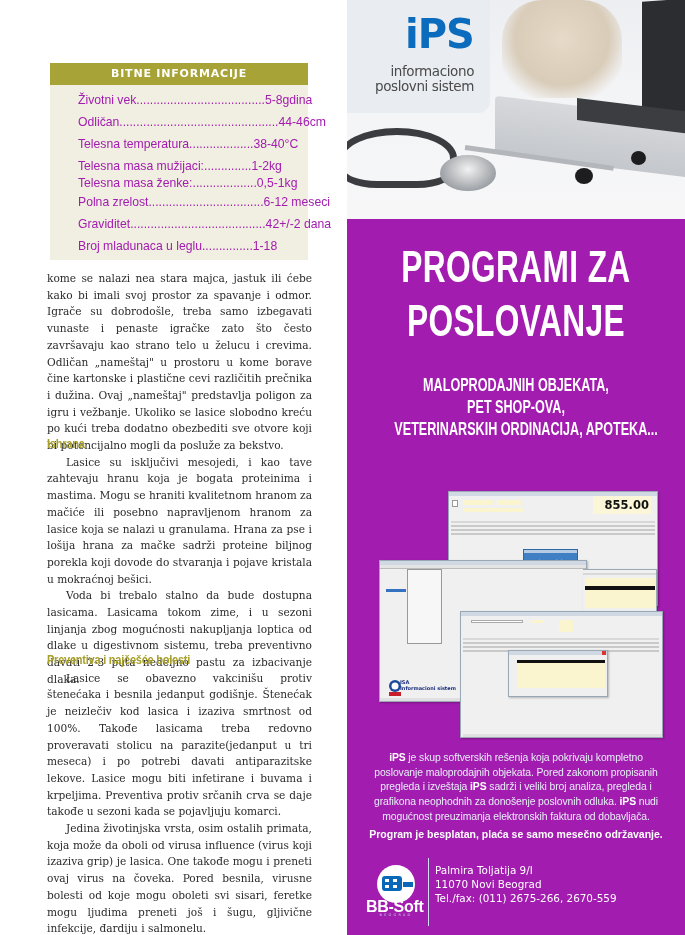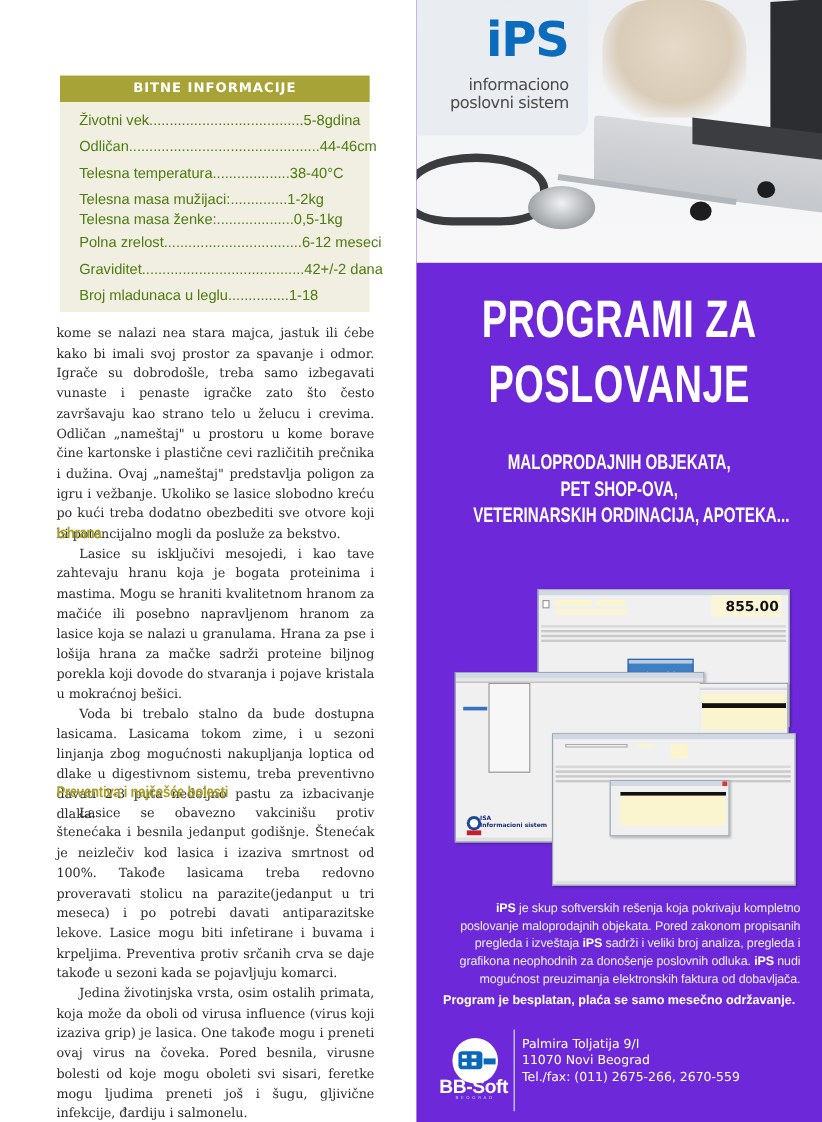--- a/index.html
+++ b/index.html
@@ -3,31 +3,31 @@
 <meta charset="utf-8">
 <style>
   * { margin:0; padding:0; box-sizing:border-box; }
   html, body { width:685px; height:935px; background:#ffffff; overflow:hidden; }
   body { position:relative; font-family:"DejaVu Serif", serif; color:#2a2a2a; }
 
   
   .info-box { position:absolute; left:50px; top:63px; width:258px; height:197px; background:#f1eee2; }
   .info-head { height:22px; background:#a8a336; color:#fff; text-align:center;
     font-family:"DejaVu Sans", sans-serif; font-weight:bold; font-size:11px; letter-spacing:0.8px; line-height:22px; }
-  .info-rows { padding:4px 0 0 16px; font-family:"Liberation Sans", sans-serif; font-size:12.2px; color:#4d7c0f; }
+  .info-rows { padding:4px 0 0 28px; font-family:"Liberation Sans", sans-serif; font-size:12.2px; color:#a21caf; }
   .info-row { display:flex; height:22px; align-items:center; white-space:nowrap; }
   .info-row.tight { height:17px; }
 
   .article { position:absolute; left:47px; width:265px; font-size:10.6px; line-height:16.7px; color:#2b2b2b; text-align:justify; hyphens:manual; }
   .article p { text-indent:0; }
   .article p.ind { text-indent:19px; }
   .sec-title { font-family:"Liberation Sans", sans-serif; font-weight:bold; font-size:13px; color:#a8a02a; letter-spacing:-0.3px; transform:scaleX(0.85); transform-origin:left; white-space:nowrap; }
 
   
-  .ad { position:absolute; left:347px; top:0; width:338px; height:935px; background:#6d28d9; overflow:hidden; }
+  .ad { position:absolute; left:347px; top:0; width:338px; height:935px; background:#a21caf; overflow:hidden; }
   .ad-photo { position:absolute; left:0; top:0; width:338px; height:219px;
     background:linear-gradient(180deg,#eceef1 0%,#f3f4f6 40%,#f7f7f8 100%); overflow:hidden; }
   .logo-panel { position:absolute; left:0; top:0; width:143px; height:113px; background:rgba(232,235,239,0.9); border-bottom-right-radius:12px; }
   .ips-logo { position:absolute; left:58px; top:14px; font-family:"DejaVu Sans", sans-serif; font-weight:bold; font-size:40px; color:#0b6bbd; letter-spacing:-1px; line-height:40px; }
   .ips-sub { position:absolute; right:16px; top:64px; text-align:right; font-family:"DejaVu Sans", sans-serif; font-size:13.5px; color:#4a4a4a; line-height:15px; letter-spacing:-0.4px; }
   .dog { position:absolute; left:155px; top:0; width:120px; height:98px; background:radial-gradient(ellipse at 50% 40%,#e6dac8 0%,#d9ccb8 55%,rgba(230,225,215,0) 80%); border-radius:40px 40px 20px 20px; }
   .laptop { position:absolute; left:295px; top:0; width:50px; height:115px; background:#2b2d30; transform:skewY(-4deg); }
   .laptop-base { position:absolute; left:148px; top:108px; width:200px; height:58px; background:linear-gradient(180deg,#d7d9dc,#c4c7cb); transform:skewY(7deg); border-radius:4px; }
   .keys { position:absolute; left:230px; top:105px; width:115px; height:22px; background:#3b3d40; transform:skewY(7deg); }
   .steth-tube { position:absolute; border:7px solid #3a3c3f; border-radius:60% 60% 40% 40%; }
@@ -45,21 +45,21 @@
   .sw .bar { height:4px; background:#cfd8e3; }
   .sw .row { position:absolute; height:2px; background:#c9c9c9; }
   .amount { position:absolute; right:6px; top:4px; width:58px; height:18px; background:#fcf6d8; text-align:right; font-family:"DejaVu Sans", sans-serif; font-weight:bold; font-size:11.5px; color:#111; line-height:18px; padding-right:2px; }
   .popup { position:absolute; background:#3f7fc3; border:1px solid #2e67a8; }
   .popup .amt { color:#fff; font-family:"DejaVu Sans", sans-serif; font-size:7px; text-align:center; font-weight:bold; }
   .grid-y { position:absolute; background:#fbf5cf; }
   .black-row { position:absolute; height:4px; background:#111; }
   .isa-logo { position:absolute; left:7px; top:118px; width:60px; height:26px; }
   .isa-text { position:absolute; left:20px; top:118px; font-family:"DejaVu Sans", sans-serif; font-weight:bold; color:#1b2d7c; font-size:5px; line-height:6px; }
 
-  .ad-desc { position:absolute; left:18px; top:751px; width:302px; text-align:right; font-family:"Liberation Sans", sans-serif; font-size:10.4px; line-height:14.7px; color:#e8eef7; letter-spacing:-0.1px; }
+  .ad-desc { position:absolute; left:18px; top:751px; width:302px; text-align:center; font-family:"Liberation Sans", sans-serif; font-size:10.4px; line-height:14.7px; color:#e8eef7; letter-spacing:-0.1px; }
   .ad-desc b { color:#fff; font-weight:bold; }
   .ad-free { position:absolute; left:0; top:828px; width:338px; text-align:center; font-family:"Liberation Sans", sans-serif; font-weight:bold; color:#fff; font-size:10.5px; }
 
   .bb-logo { position:absolute; left:25px; top:862px; width:48px; height:48px; }
   .bb-name { position:absolute; left:19px; top:898px; width:60px; text-align:left; color:#fff; font-family:"Liberation Sans", sans-serif; font-weight:bold; font-size:16px; letter-spacing:-0.3px; }
   .bb-city { position:absolute; left:19px; top:913px; width:60px; text-align:center; color:#c7d7ea; font-family:"DejaVu Sans", sans-serif; font-size:3.5px; letter-spacing:2.2px; }
   .contact-divider { position:absolute; left:81px; top:858px; width:1px; height:68px; background:#cfe0f2; }
   .contact { position:absolute; left:88px; top:863px; color:#fff; font-family:"DejaVu Sans", sans-serif; font-size:10.4px; line-height:14.2px; white-space:nowrap; }
   .contact .web { font-size:9.6px; }
 </style>

